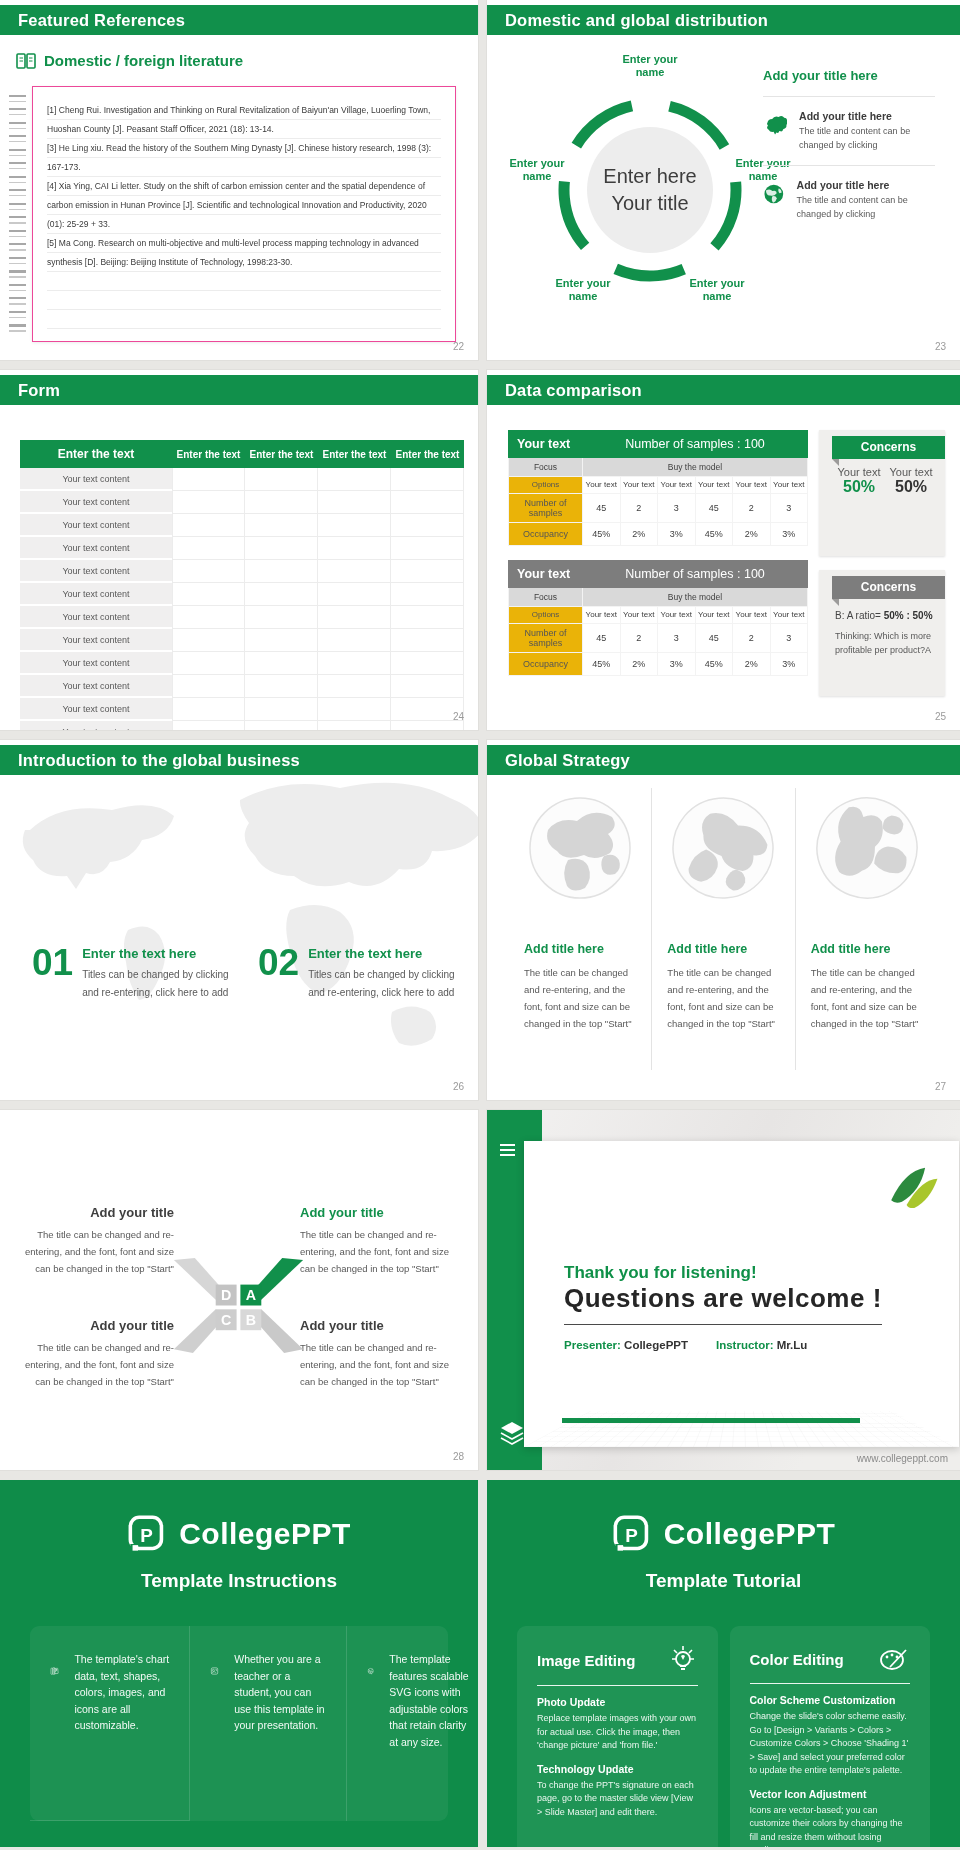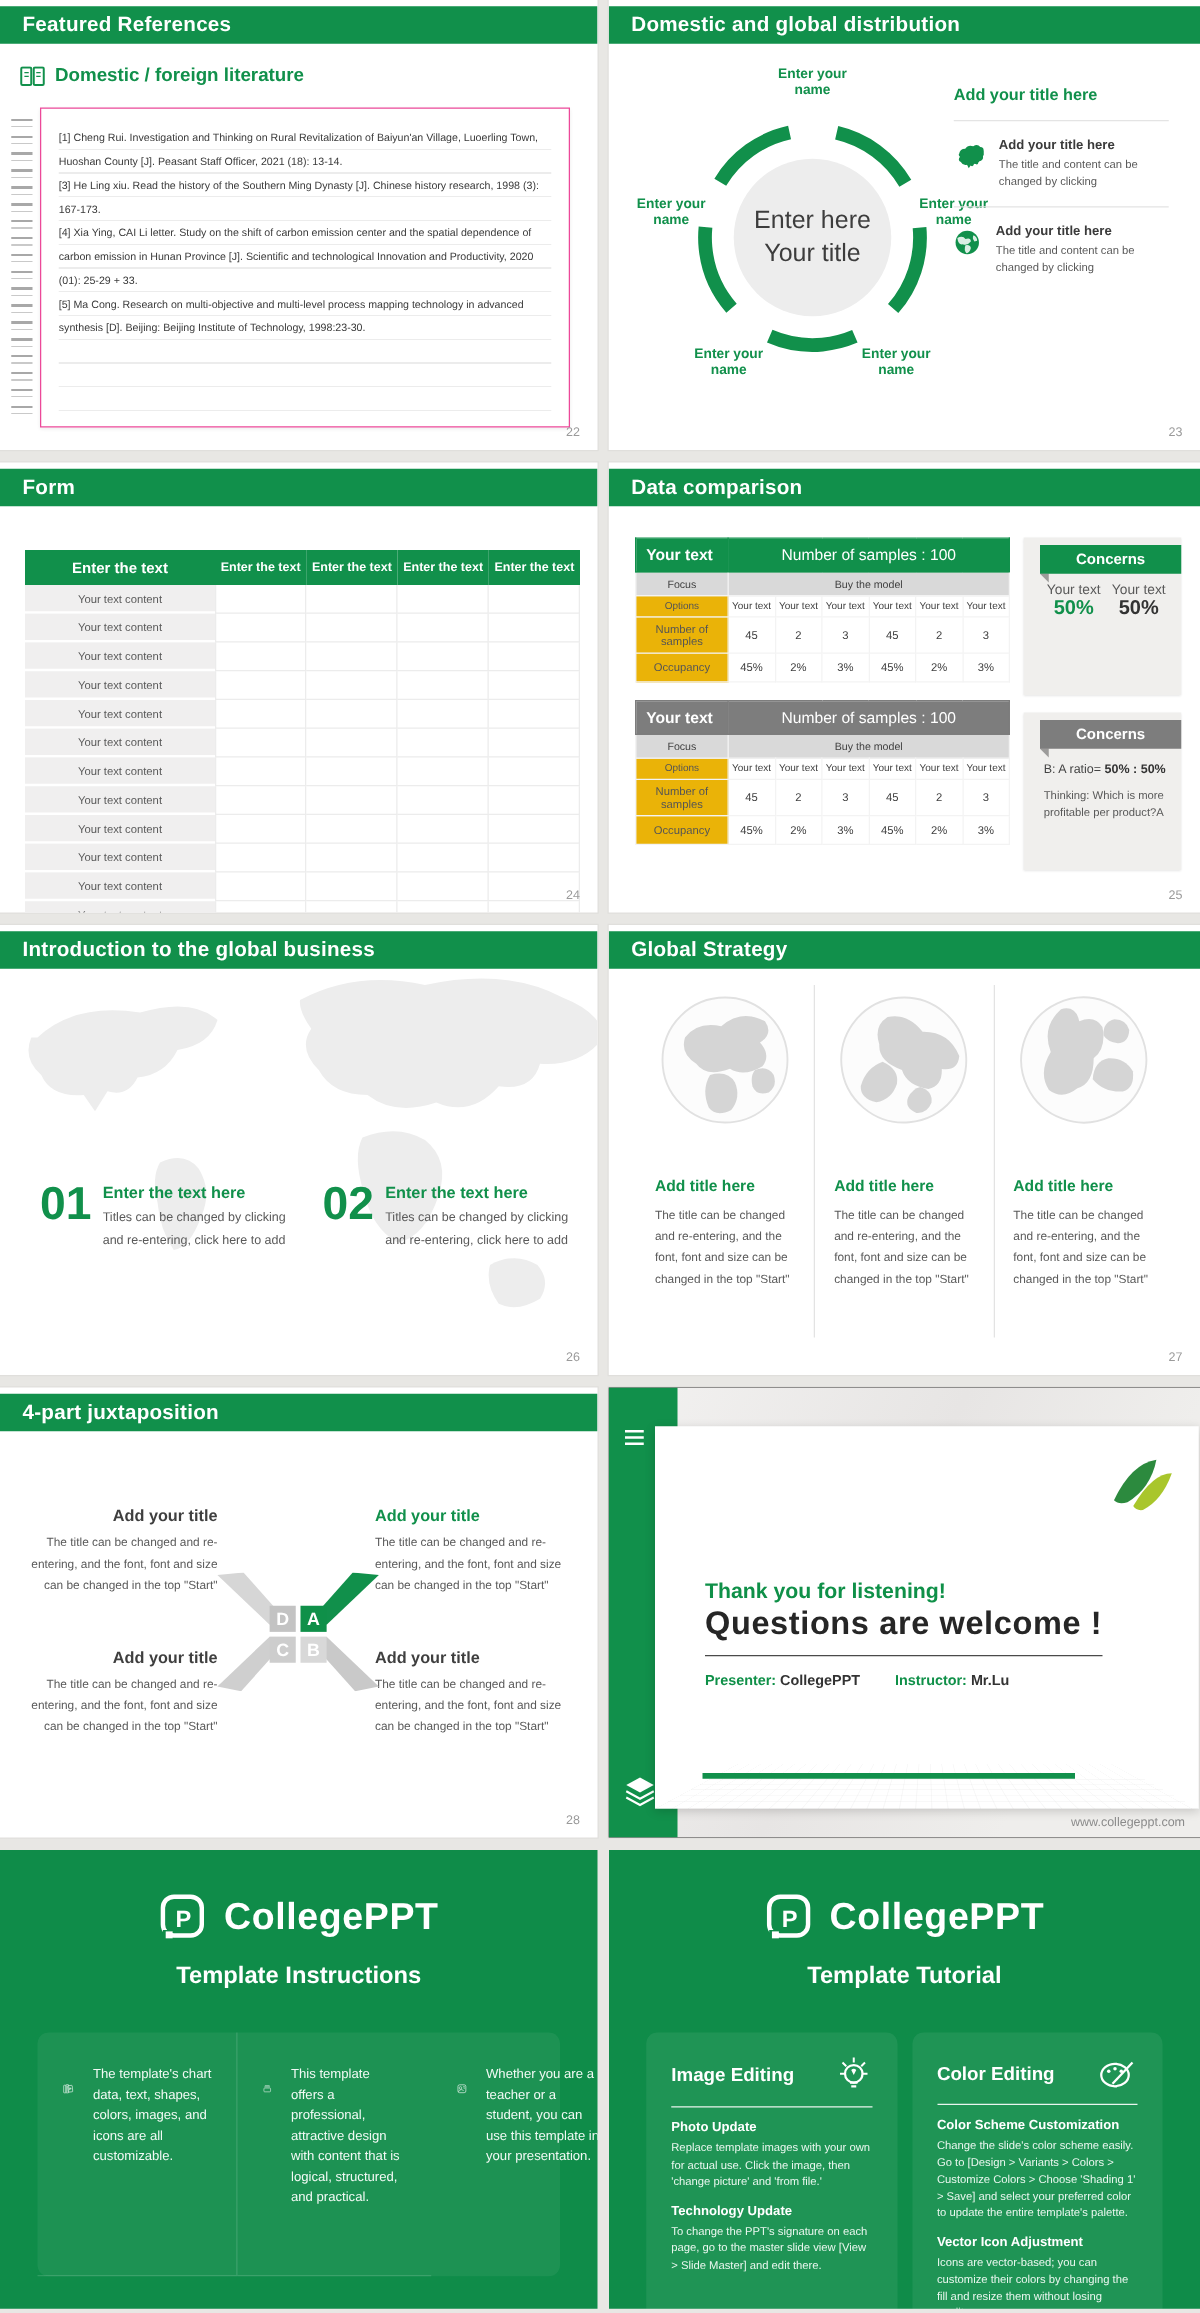--- a/index.html
+++ b/index.html
@@ -475,21 +475,20 @@
             <use href="#globe-art" transform="rotate(-70 52 52)"></use>
           </svg>
         <div class="s27-title">Add title here</div>
         <div class="s27-body">The title can be changed and re-entering, and the font, font and size can be changed in the top "Start"</div>
       </div>
     </div>
     <div class="pg">27</div>
   </div>
 
   <div class="slide">
-    <div class="bar">4-part juxtaposition</div>
     <div class="s28-block s28-tl">
       <div class="t">Add your title</div>
       <div class="b">The title can be changed and re-entering, and the font, font and size can be changed in the top "Start"</div>
     </div>
     <div class="s28-block s28-tr green">
       <div class="t">Add your title</div>
       <div class="b">The title can be changed and re-entering, and the font, font and size can be changed in the top "Start"</div>
     </div>
     <div class="s28-block s28-bl">
       <div class="t">Add your title</div>
@@ -561,28 +560,20 @@
     <div class="panel-title">Template Instructions</div>
     <div class="inst-cards">
       <div class="inst-cell brd-r brd-b">
         <svg width="40" height="40" viewBox="0 0 40 40">
           <rect x="4" y="8" width="8" height="26" rx="2" fill="none" stroke="#fff" stroke-width="2"></rect>
           <rect x="12" y="6" width="9" height="28" rx="2" fill="none" stroke="#fff" stroke-width="2"></rect>
           <rect x="18" y="9" width="16" height="22" rx="2" fill="none" stroke="#fff" stroke-width="2" transform="rotate(-6 26 20)"></rect>
           <text x="23" y="25" font-size="11" font-weight="bold" fill="#fff">P</text>
         </svg>
         <div class="inst-text">The template's chart data, text, shapes, colors, images, and icons are all customizable.</div>
-      </div>
-      <div class="inst-cell brd-b">
-        <svg width="40" height="40" viewBox="0 0 40 40">
-          <line x1="10" y1="7" x2="30" y2="7" stroke="#fff" stroke-width="2.2"></line>
-          <line x1="8" y1="12" x2="32" y2="12" stroke="#fff" stroke-width="2.2"></line>
-          <rect x="6" y="17" width="28" height="16" rx="3" fill="none" stroke="#fff" stroke-width="2.2"></rect>
-        </svg>
-        <div class="inst-text">This template offers a professional, attractive design with content that is logical, structured, and practical.</div>
       </div>
       <div class="inst-cell brd-r">
         <svg width="40" height="40" viewBox="0 0 40 40">
           <rect x="6" y="6" width="28" height="28" rx="6" fill="none" stroke="#fff" stroke-width="2.2"></rect>
           <circle cx="15" cy="17" r="4.5" fill="none" stroke="#fff" stroke-width="2"></circle>
           <path d="M8,31 q2,-8 10,-8 q6,0 8,5" fill="none" stroke="#fff" stroke-width="2"></path>
           <line x1="24" y1="13" x2="31" y2="13" stroke="#fff" stroke-width="2"></line>
           <line x1="26" y1="18" x2="31" y2="18" stroke="#fff" stroke-width="2"></line>
         </svg>
         <div class="inst-text">Whether you are a teacher or a student, you can use this template in your presentation.</div>

